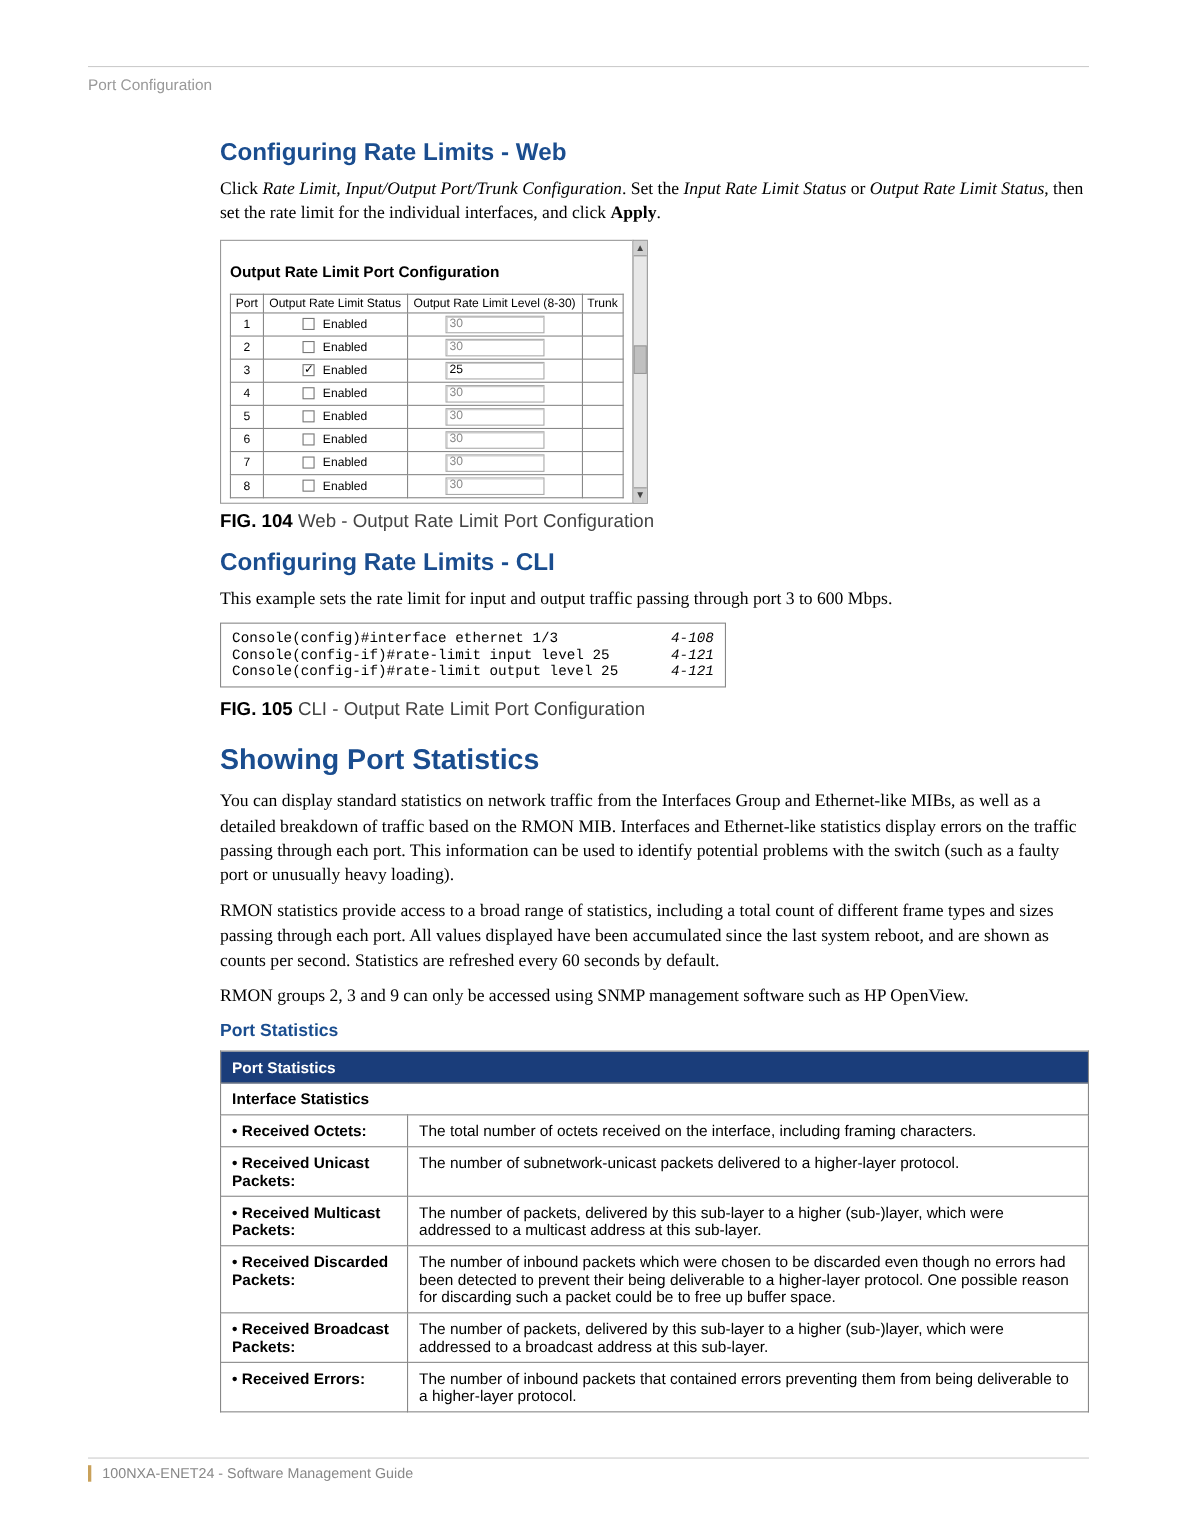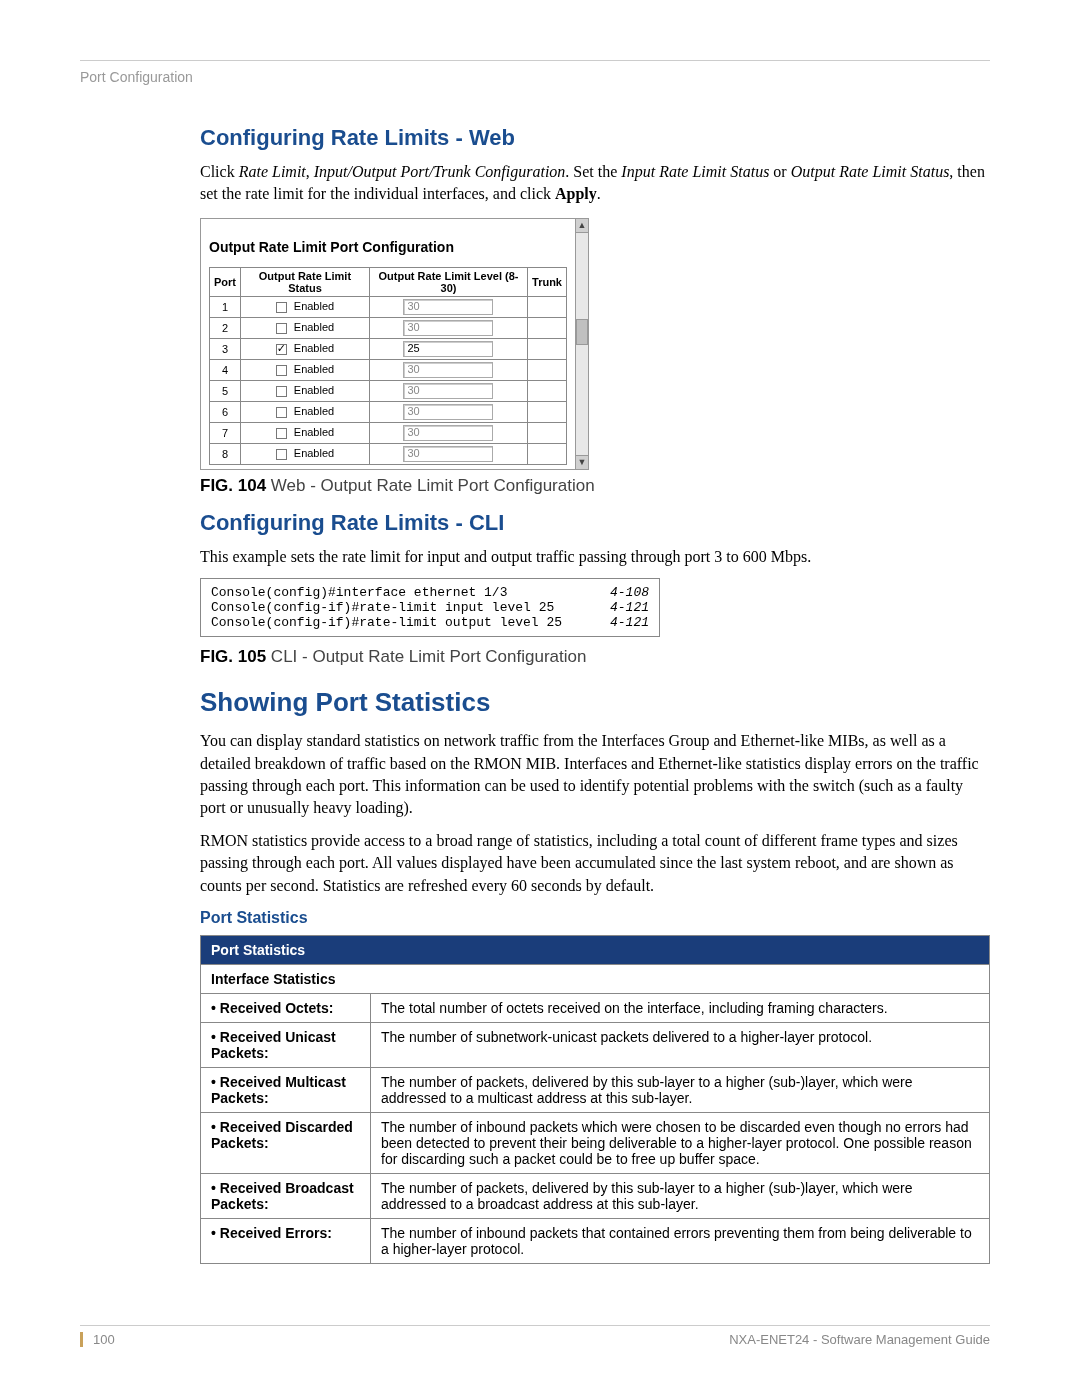--- a/index.html
+++ b/index.html
@@ -42,21 +42,21 @@
     width: 14px;
     background: #e8e8e8;
     border: 1px solid #999;
   }
   .ss-scroll .arrow { width:100%; height:14px; background:#d0d0d0; border-bottom:1px solid #999; display:flex; align-items:center; justify-content:center; font-size:9px; color:#444;}
   .ss-scroll .arrow.bottom { position:absolute; bottom:0; border-top:1px solid #999; border-bottom:none; }
   .ss-scroll .thumb { position:absolute; top:40%; width:12px; left:0; height:26px; background:#c0c0c0; border:1px solid #999; }
 
   .ss-table { border-collapse: collapse; width: 100%; font-size: 11px; }
   .ss-table th, .ss-table td { border: 1px solid #888; text-align: center; padding: 2px 4px; background:#fff; }
-  .ss-table th { font-weight: bold; background:#fff; }
+  .ss-table th { font-weight: normal; background:#fff; }
   .cb-cell { text-align:left; padding-left:6px; }
   .checkbox { display:inline-block; width:11px; height:11px; border:1px solid #777; vertical-align:middle; margin-right:4px; background:#fff; position:relative; }
   .checkbox.checked::after { content:"✓"; position:absolute; top:-3px; left:0; font-size:11px; }
   .num-input { border:1px solid #aaa; background:#fff; width:90px; height:16px; font-size:11px; padding:0 3px; display:inline-block; text-align:left; color:#888; box-shadow: inset 1px 1px 0 #ccc; }
   .num-input.active { color:#000; }
 
   .fig-caption { font-family: Arial, sans-serif; font-size: 17px; color:#444; margin-bottom: 14px; }
   .fig-caption .fig-num { font-weight: bold; color:#000; }
 
   .cli-box {
@@ -81,21 +81,21 @@
     position: absolute;
     bottom: 50px;
     left: 80px;
     right: 90px;
     border-top: 1px solid #ccc;
     padding-top: 6px;
     font-family: Arial, sans-serif;
     font-size: 13px;
     color: #888;
     display: flex;
-    justify-content: space-between;
+    justify-content: flex-start;
   }
   .footer .accent { border-left: 3px solid #c9a15a; padding-left: 10px; }
 </style>
 </head>
 <body>
 
 <div class="top-line"></div>
 <div class="header-text">Port Configuration</div>
 
 <div class="content">
@@ -196,20 +196,21 @@
       </div>
     </div>
 
   <div class="fig-caption">
     <span class="fig-num">FIG. 105</span><span>  CLI - Output Rate Limit Port Configuration</span>
   </div>
 
   <div class="h2-blue">Showing Port Statistics</div>
   <p class="body-text">You can display standard statistics on network traffic from the Interfaces Group and Ethernet-like MIBs, as well as a detailed breakdown of traffic based on the RMON MIB. Interfaces and Ethernet-like statistics display errors on the traffic passing through each port. This information can be used to identify potential problems with the switch (such as a faulty port or unusually heavy loading).</p>
   <p class="body-text">RMON statistics provide access to a broad range of statistics, including a total count of different frame types and sizes passing through each port. All values displayed have been accumulated since the last system reboot, and are shown as counts per second. Statistics are refreshed every 60 seconds by default.</p>
+  <p class="body-text">RMON groups 2, 3 and 9 can only be accessed using SNMP management software such as HP OpenView.</p>
 
   <div class="h4-blue">Port Statistics</div>
 
   <table class="stats-table">
     <tbody>
         <tr class="hdr-dark">
           <td colspan="2">Port Statistics</td>
         </tr>
     <tr class="hdr-sub">
           <td colspan="2">Interface Statistics</td>

